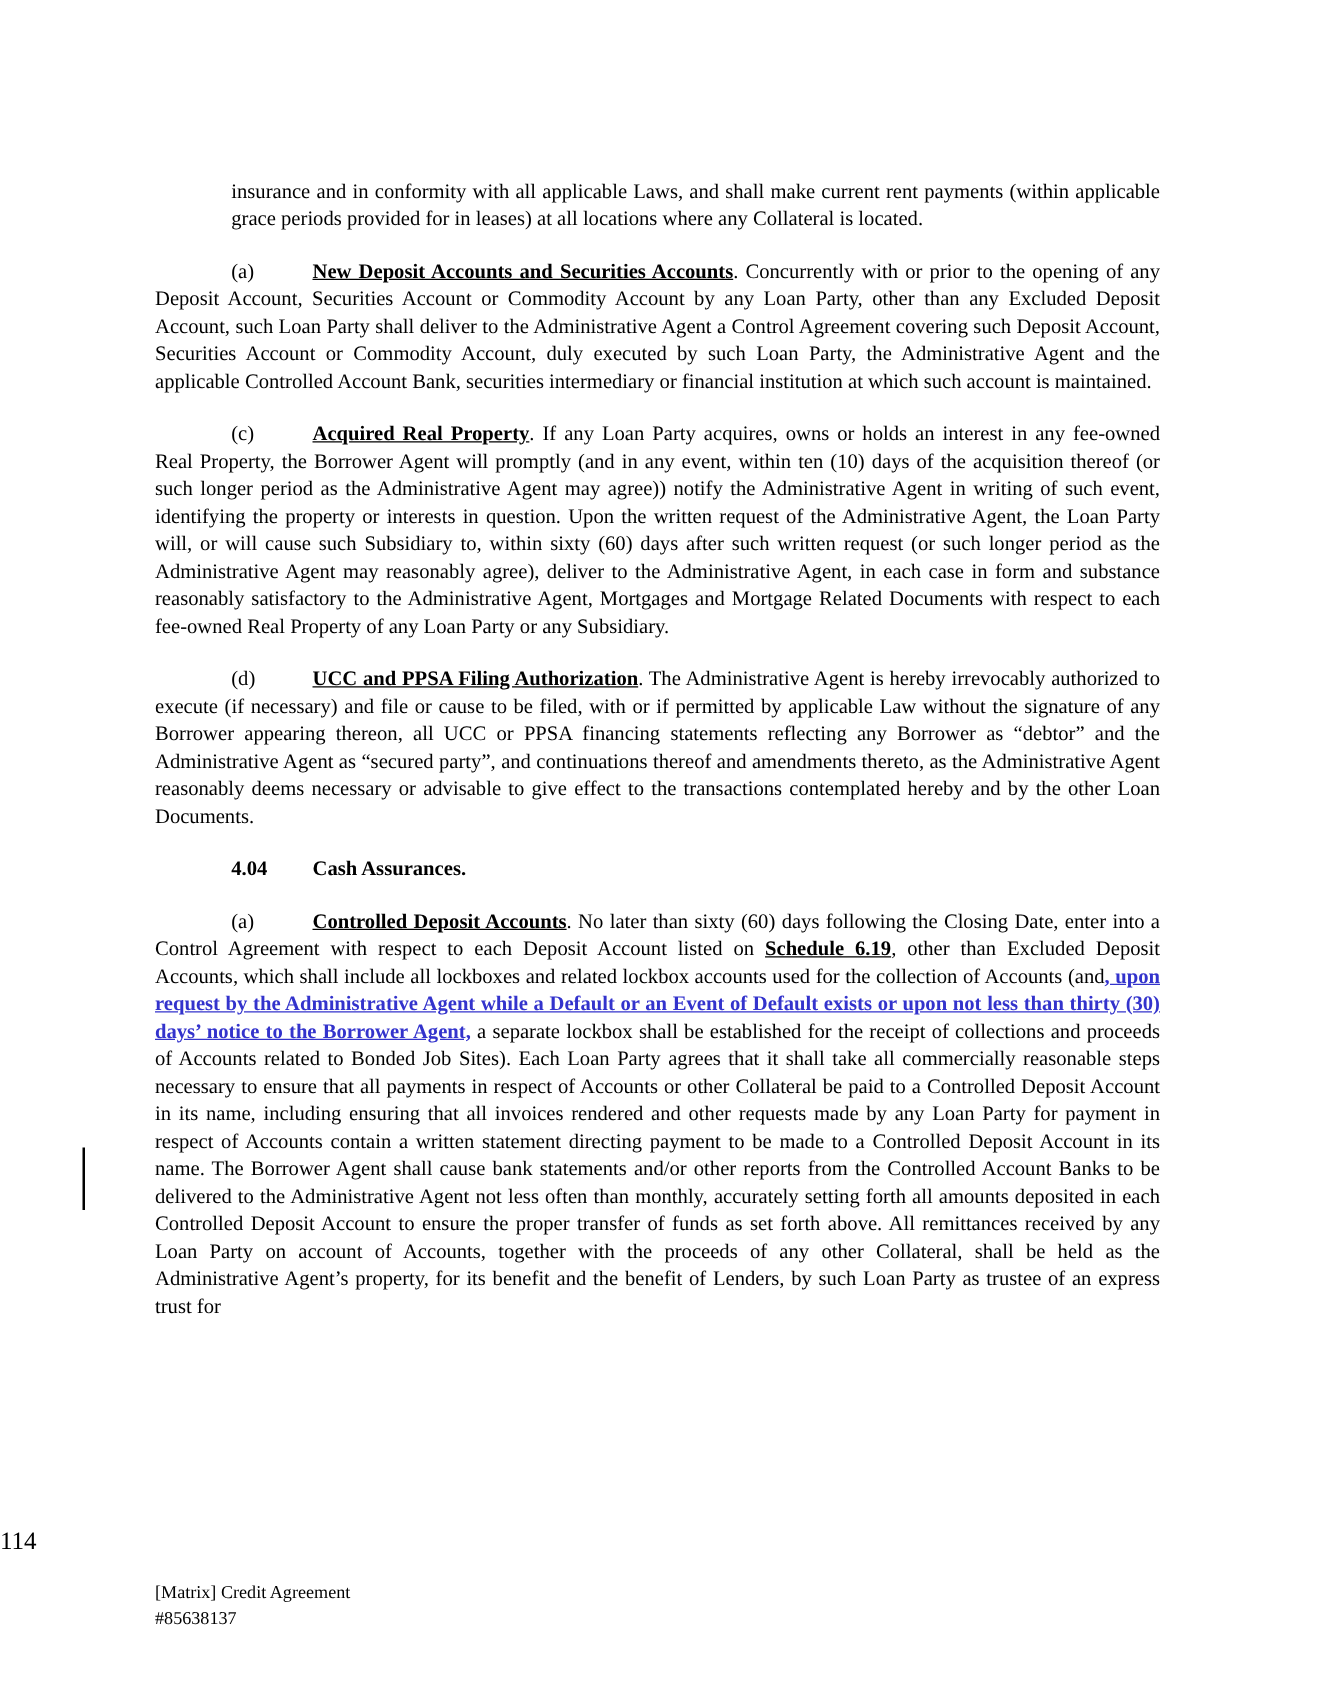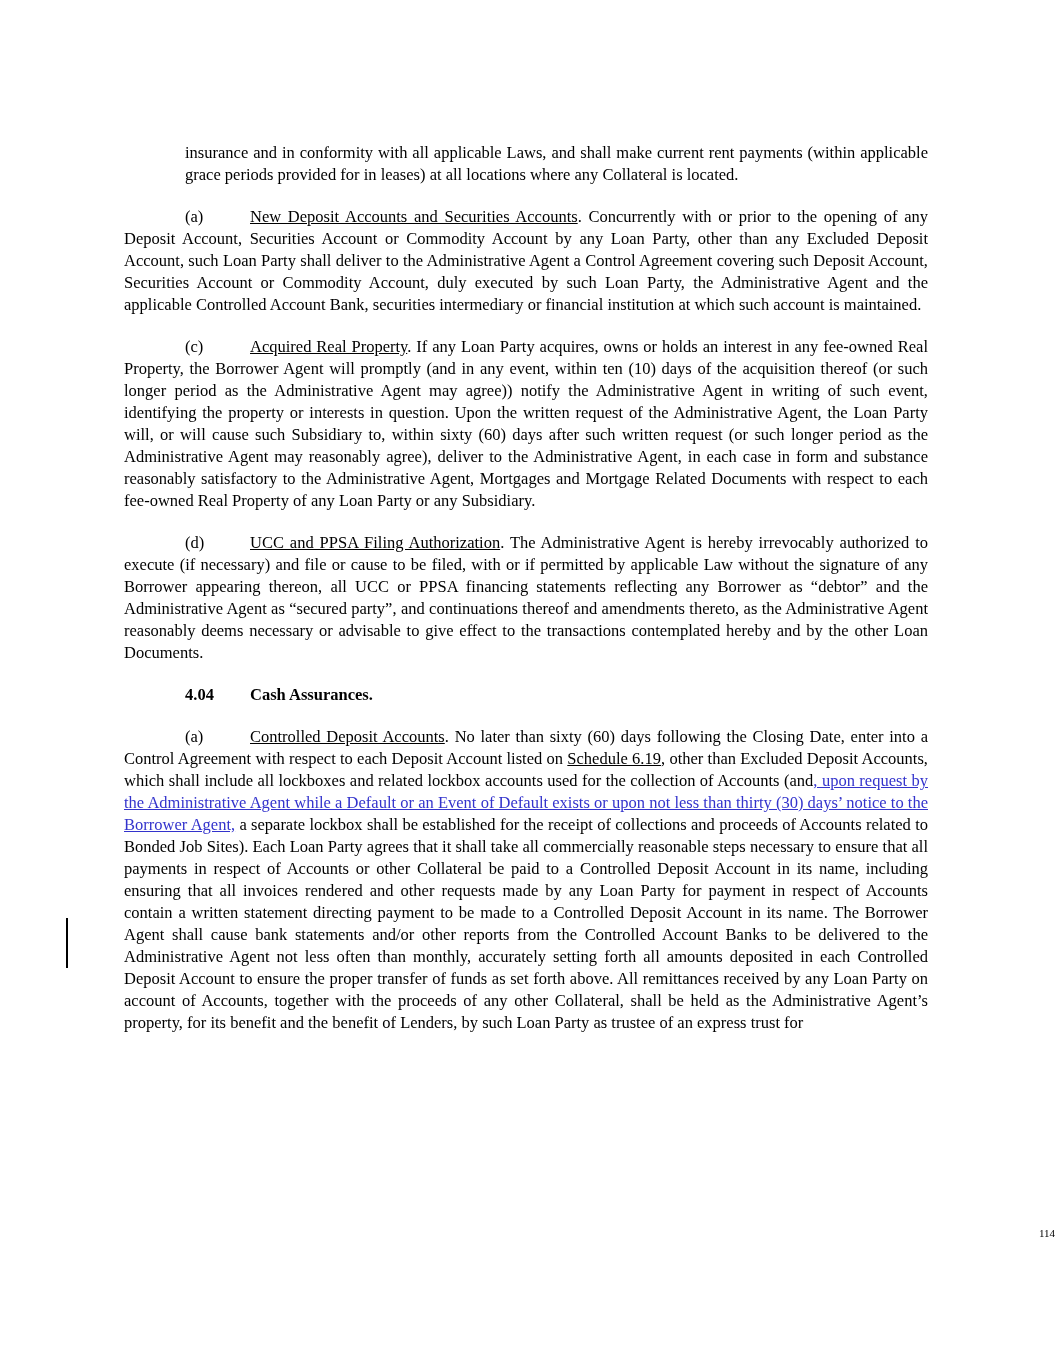--- a/index.html
+++ b/index.html
@@ -26,34 +26,33 @@
     margin: 0 0 20px 0;
   }
   p.indent { text-indent: 61px; }
   p.block-indent { margin-left: 61px; margin-top: 21px; }
   .tab-label {
     display: inline-block;
     width: 65px;
     text-indent: 0;
   }
   .bold { font-weight: bold; }
-  .u { text-decoration: underline; }
+  .u { text-decoration: underline; font-weight: bold; }
   .change-bar {
     position: absolute;
     left: 66px; top: 918px;
     width: 2px; height: 50px;
     background: #000;
   }
   .page-number {
     position: absolute;
     left: 0; right: 0; top: 1222px;
-    text-align: right;
-    font-size: 11px;
+    text-align: left;
+    font-size: 20px;
     line-height: 22px;
-    margin-left: 18px;
   }
   .footer {
     position: absolute;
     left: 124px; top: 1264px;
     font-size: 14.5px;
     line-height: 21px;
   }
 </style>
 </head>
 <body>
@@ -62,13 +61,17 @@
   <div class="change-bar" style="background: rgb(0, 0, 0);"></div>
   <div class="content">
       <p class="para block-indent"><span>insurance and in conformity with all applicable Laws, and shall make current rent payments (within applicable grace periods provided for in leases) at all locations where any Collateral is located.</span></p>
       <p class="para indent"><span class="tab-label">(a)</span><span class="u">New Deposit Accounts and Securities Accounts</span><span>.  Concurrently with or prior to the opening of any Deposit Account, Securities Account or Commodity Account by any Loan Party, other than any Excluded Deposit Account, such Loan Party shall deliver to the Administrative Agent a Control Agreement covering such Deposit Account, Securities Account or Commodity Account, duly executed by such Loan Party, the Administrative Agent and the applicable Controlled Account Bank, securities intermediary or financial institution at which such account is maintained.</span></p>
       <p class="para indent"><span class="tab-label">(c)</span><span class="u">Acquired Real Property</span><span>.  If any Loan Party acquires, owns or holds an interest in any fee-owned Real Property, the Borrower Agent will promptly (and in any event, within ten (10) days of the acquisition thereof (or such longer period as the Administrative Agent may agree)) notify the Administrative Agent in writing of such event, identifying the property or interests in question.  Upon the written request of the Administrative Agent, the Loan Party will, or will cause such Subsidiary to, within sixty (60) days after such written request (or such longer period as the Administrative Agent may reasonably agree), deliver to the Administrative Agent, in each case in form and substance reasonably satisfactory to the Administrative Agent, Mortgages and Mortgage Related Documents with respect to each fee-owned Real Property of any Loan Party or any Subsidiary.</span></p>
       <p class="para indent"><span class="tab-label">(d)</span><span class="u">UCC and PPSA Filing Authorization</span><span>.  The Administrative Agent is hereby irrevocably authorized to execute (if necessary) and file or cause to be filed, with or if permitted by applicable Law without the signature of any Borrower appearing thereon, all UCC or PPSA financing statements reflecting any Borrower as “debtor” and the Administrative Agent as “secured party”, and continuations thereof and amendments thereto, as the Administrative Agent reasonably deems necessary or advisable to give effect to the transactions contemplated hereby and by the other Loan Documents.</span></p>
       <p class="para indent"><span class="tab-label bold">4.04</span><span class="bold">Cash Assurances.</span></p>
       <p class="para indent"><span class="tab-label">(a)</span><span class="u">Controlled Deposit Accounts</span><span>.  No later than sixty (60) days following the Closing Date, enter into a Control Agreement with respect to each Deposit Account listed on </span><span class="u">Schedule 6.19</span><span>, other than Excluded Deposit Accounts, which shall include all lockboxes and related lockbox accounts used for the collection of Accounts (and</span><span class="u" style="color: rgb(51, 51, 204);">, upon request by the Administrative Agent while a Default or an Event of Default exists or upon not less than thirty (30) days’ notice to the Borrower Agent,</span><span> a separate lockbox shall be established for the receipt of collections and proceeds of Accounts related to Bonded Job Sites).  Each Loan Party agrees that it shall take all commercially reasonable steps necessary to ensure that all payments in respect of Accounts or other Collateral be paid to a Controlled Deposit Account in its name, including ensuring that all invoices rendered and other requests made by any Loan Party for payment in respect of Accounts contain a written statement directing payment to be made to a Controlled Deposit Account in its name. The Borrower Agent shall cause bank statements and/or other reports from the Controlled Account Banks to be delivered to the Administrative Agent not less often than monthly, accurately setting forth all amounts deposited in each Controlled Deposit Account to ensure the proper transfer of funds as set forth above.  All remittances received by any Loan Party on account of Accounts, together with the proceeds of any other Collateral, shall be held as the Administrative Agent’s property, for its benefit and the benefit of Lenders, by such Loan Party as trustee of an express trust for</span></p>
     </div>
   <div class="page-number">114</div>
+  <div class="footer">
+    <div>[Matrix] Credit Agreement</div>
+    <div>#85638137</div>
+  </div>
 </div>
 
 </body></html>

